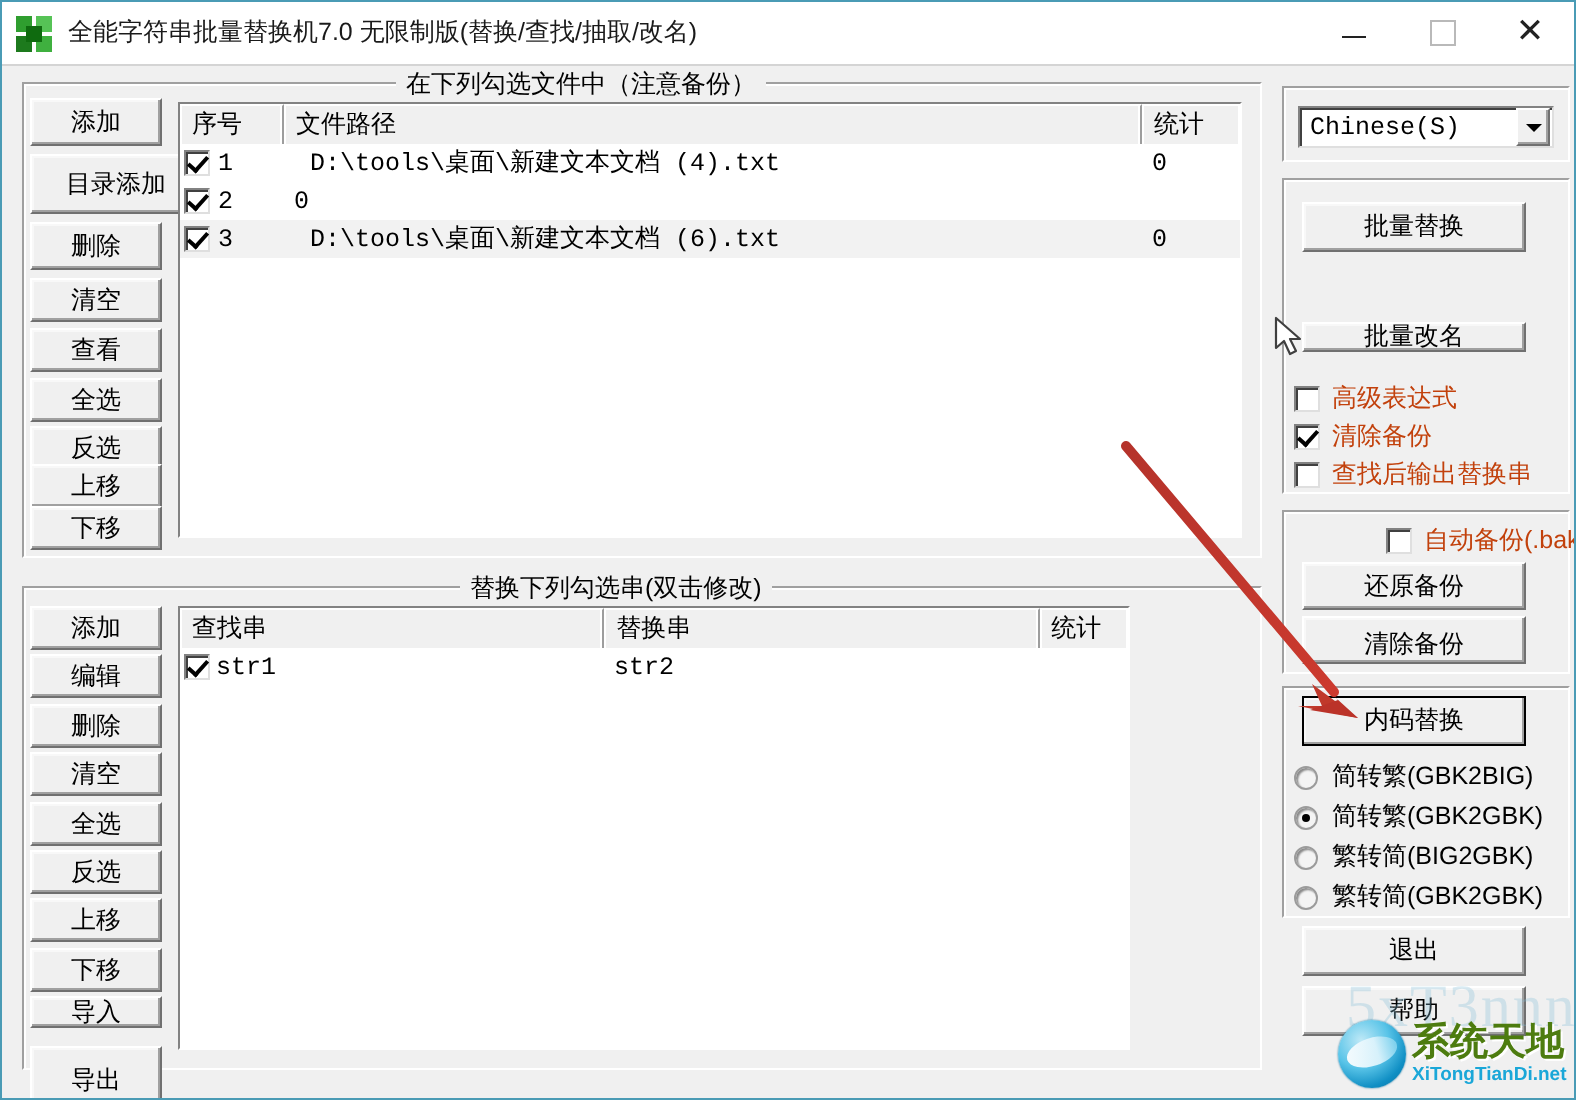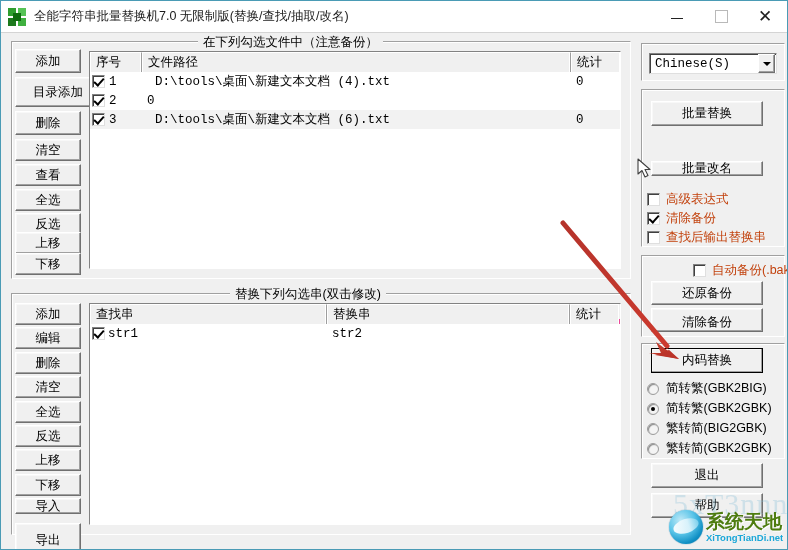--- a/index.html
+++ b/index.html
@@ -408,21 +408,21 @@
         <span>下移</span>
       </div>
       <div class="btn" style="position: absolute; left: 14px; top: 497px; width: 66px; height: 16px;">
         <span>导入</span>
       </div>
       <div class="btn" style="position: absolute; left: 14px; top: 522px; width: 66px; height: 35px;">
         <span>导出</span>
       </div>
     </div>
 
-  <div class="listview" style="left:88px; top:302px; width:532px; height:222px;">
+  <div class="listview" style="left:88px; top:302px; width:476px; height:222px;">
     <div class="lv-header">
       <div class="lv-hcell" style="width:237px;">查找串</div>
       <div class="lv-hcell" style="width:243px;text-align:right;">替换串</div>
       <div class="lv-hcell" style="width:49px; border-right:none;">统计</div>
     </div>
     <div id="string-rows">
         <div class="lv-row">
           <div class="lv-cell" style="width: 237px; padding-left: 2px;">
             <span class="cb checked"></span>
             <span style="margin-left: 3px;">str1</span>

